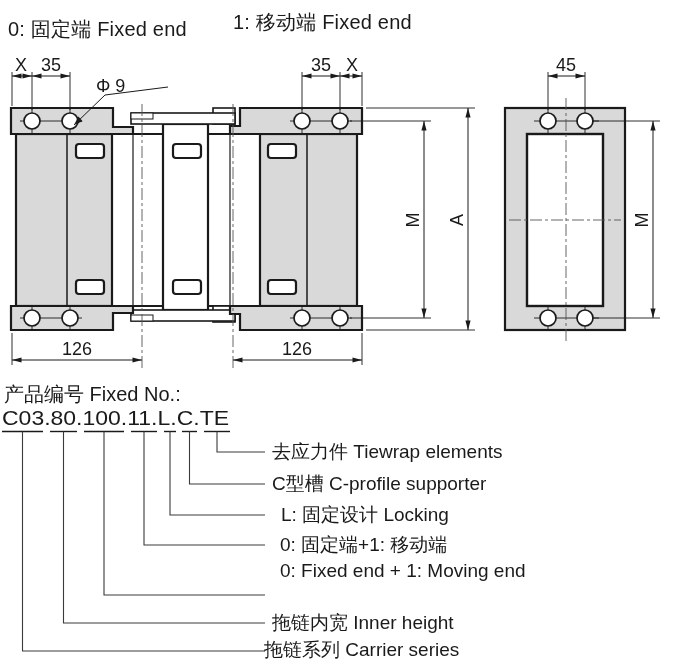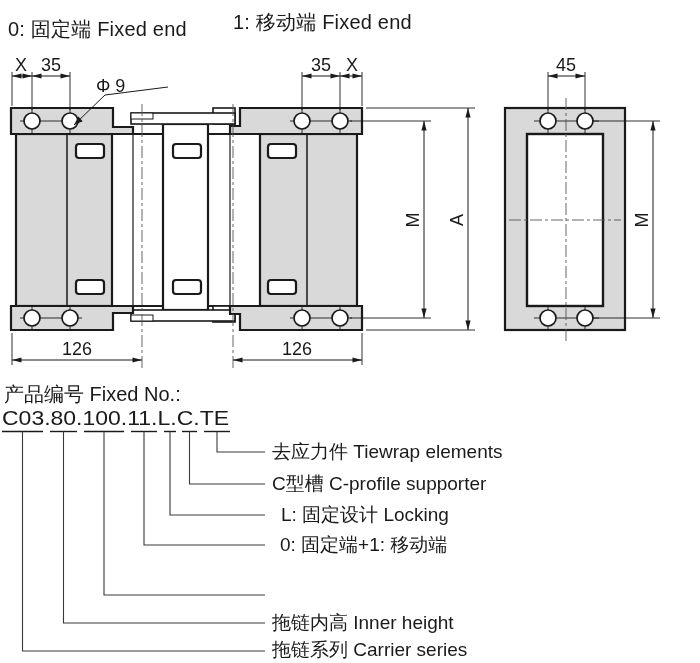--- a/index.html
+++ b/index.html
@@ -208,17 +208,18 @@
     </g>
   </svg>
 
   <div class="abs pn-title" style="left:4px;top:381px;">产品编号 Fixed No.:</div>
 
   <div class="abs bd-label" style="left:272px;top:439px;">去应力件 Tiewrap elements</div>
   <div class="abs bd-label" style="left:272px;top:471px;">C型槽 C-profile supporter</div>
   <div class="abs bd-label" style="left:281px;top:502px;">L: 固定设计 Locking</div>
   <div class="abs" style="left:272px;top:532px;margin-left:8px;">
     <div class="bd-label">0: 固定端+1: 移动端</div>
+    <div class="bd-label">0: Fixed end + 1: Moving end</div>
   </div>
-  <div class="abs bd-label" style="left:272px;top:610px;">拖链内高 Inner height</div>
-  <div class="abs bd-label" style="left:272px;top:637px;">拖链系列 Carrier series</div>
+  <div class="abs bd-label" style="left:272px;top:610px;">拖链内宽 Inner height</div>
+  <div class="abs bd-label" style="left:264px;top:637px;">拖链系列 Carrier series</div>
 
 </div>
 
 </body></html>

